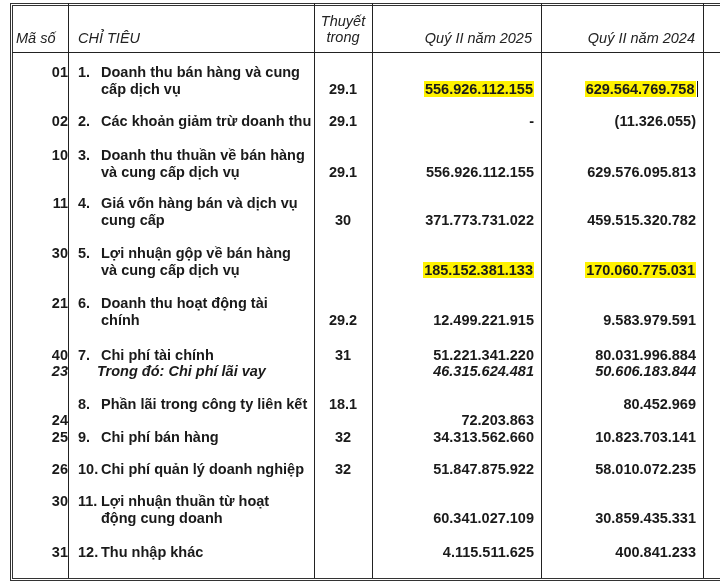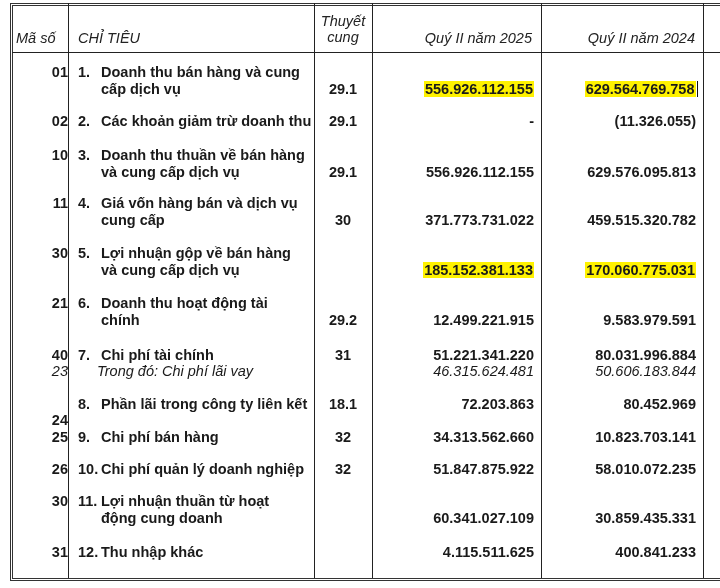--- a/index.html
+++ b/index.html
@@ -12,40 +12,40 @@
   .hline { position:absolute; left:12px; right:0; height:0; border-top:1.5px solid #222; }
   .hdr { position:absolute; font-style:italic; font-size:14.5px; color:#222; }
   .cell { position:absolute; font-size:14.5px; font-weight:bold; line-height:17px; white-space:nowrap; }
   .code { text-align:right; width:56px; left:12px; }
   .label { left:78px; }
   .label .num { display:inline-block; width:23px; }
   .label .txt { display:inline-block; vertical-align:top; }
   .note { text-align:center; width:58px; left:314px; }
   .v25 { right:186px; text-align:center; }
   .v24 { right:24px; text-align:center; }
-  .it { font-style:italic; font-weight:normal; }
+  .it { font-style:italic; font-weight:bold; }
   .hl { background:#fff200; padding:0 1px; }
   .caret { display:inline-block; width:1.5px; height:16px; background:#111; vertical-align:-3px; margin-left:1px; }
 </style>
 </head>
 <body>
 
 <div class="frame"></div>
 <div class="vline" style="left:68px"></div>
 <div class="vline" style="left:314px"></div>
 <div class="vline" style="left:372px"></div>
 <div class="vline" style="left:541px"></div>
 <div class="vline" style="left:703px"></div>
 <div class="hline" style="top:52px"></div>
 
 <div class="hdr" style="left:16px;top:30px">Mã số</div>
 <div class="hdr" style="left:78px;top:30px">CHỈ TIÊU</div>
 <div class="hdr" style="left:314px;width:58px;text-align:center;top:13px;line-height:16px">
   <div>Thuyết</div>
-  <div>cung</div>
+  <div>trong</div>
 </div>
 <div class="hdr" style="right:188px;top:30px">Quý II năm 2025</div>
 <div class="hdr" style="right:25px;top:30px">Quý II năm 2024</div>
 
 <div class="cell code" style="top:64px">01</div>
 <div class="cell label" style="top:64px"><span class="num">1.</span><span class="txt"><span>Doanh thu bán hàng và cung</span><br><span>cấp dịch vụ</span></span></div>
 <div class="cell note" style="top:81px">29.1</div>
 <div class="cell v25" style="top:81px"><span class="hl">556.926.112.155</span></div>
 <div class="cell v24" style="top:81px;right:22px"><span class="hl">629.564.769.758</span><span class="caret"></span></div>
 
@@ -86,21 +86,21 @@
 <div class="cell v24" style="top:347px">80.031.996.884</div>
 
 <div class="cell code it" style="top:363px">23</div>
 <div class="cell label it" style="top:363px;left:97px">Trong đó: Chi phí lãi vay</div>
 <div class="cell v25 it" style="top:363px">46.315.624.481</div>
 <div class="cell v24 it" style="top:363px">50.606.183.844</div>
 
 <div class="cell code" style="top:412px">24</div>
 <div class="cell label" style="top:396px"><span class="num">8.</span><span class="txt">Phần lãi trong công ty liên kết</span></div>
 <div class="cell note" style="top:396px">18.1</div>
-<div class="cell v25" style="top:396px">72.203.863</div>
+<div class="cell v25" style="top:412px">72.203.863</div>
 <div class="cell v24" style="top:396px">80.452.969</div>
 
 <div class="cell code" style="top:429px">25</div>
 <div class="cell label" style="top:429px"><span class="num">9.</span><span class="txt">Chi phí bán hàng</span></div>
 <div class="cell note" style="top:429px">32</div>
 <div class="cell v25" style="top:429px">34.313.562.660</div>
 <div class="cell v24" style="top:429px">10.823.703.141</div>
 
 <div class="cell code" style="top:461px">26</div>
 <div class="cell label" style="top:461px"><span class="num">10.</span><span class="txt">Chi phí quản lý doanh nghiệp</span></div>

